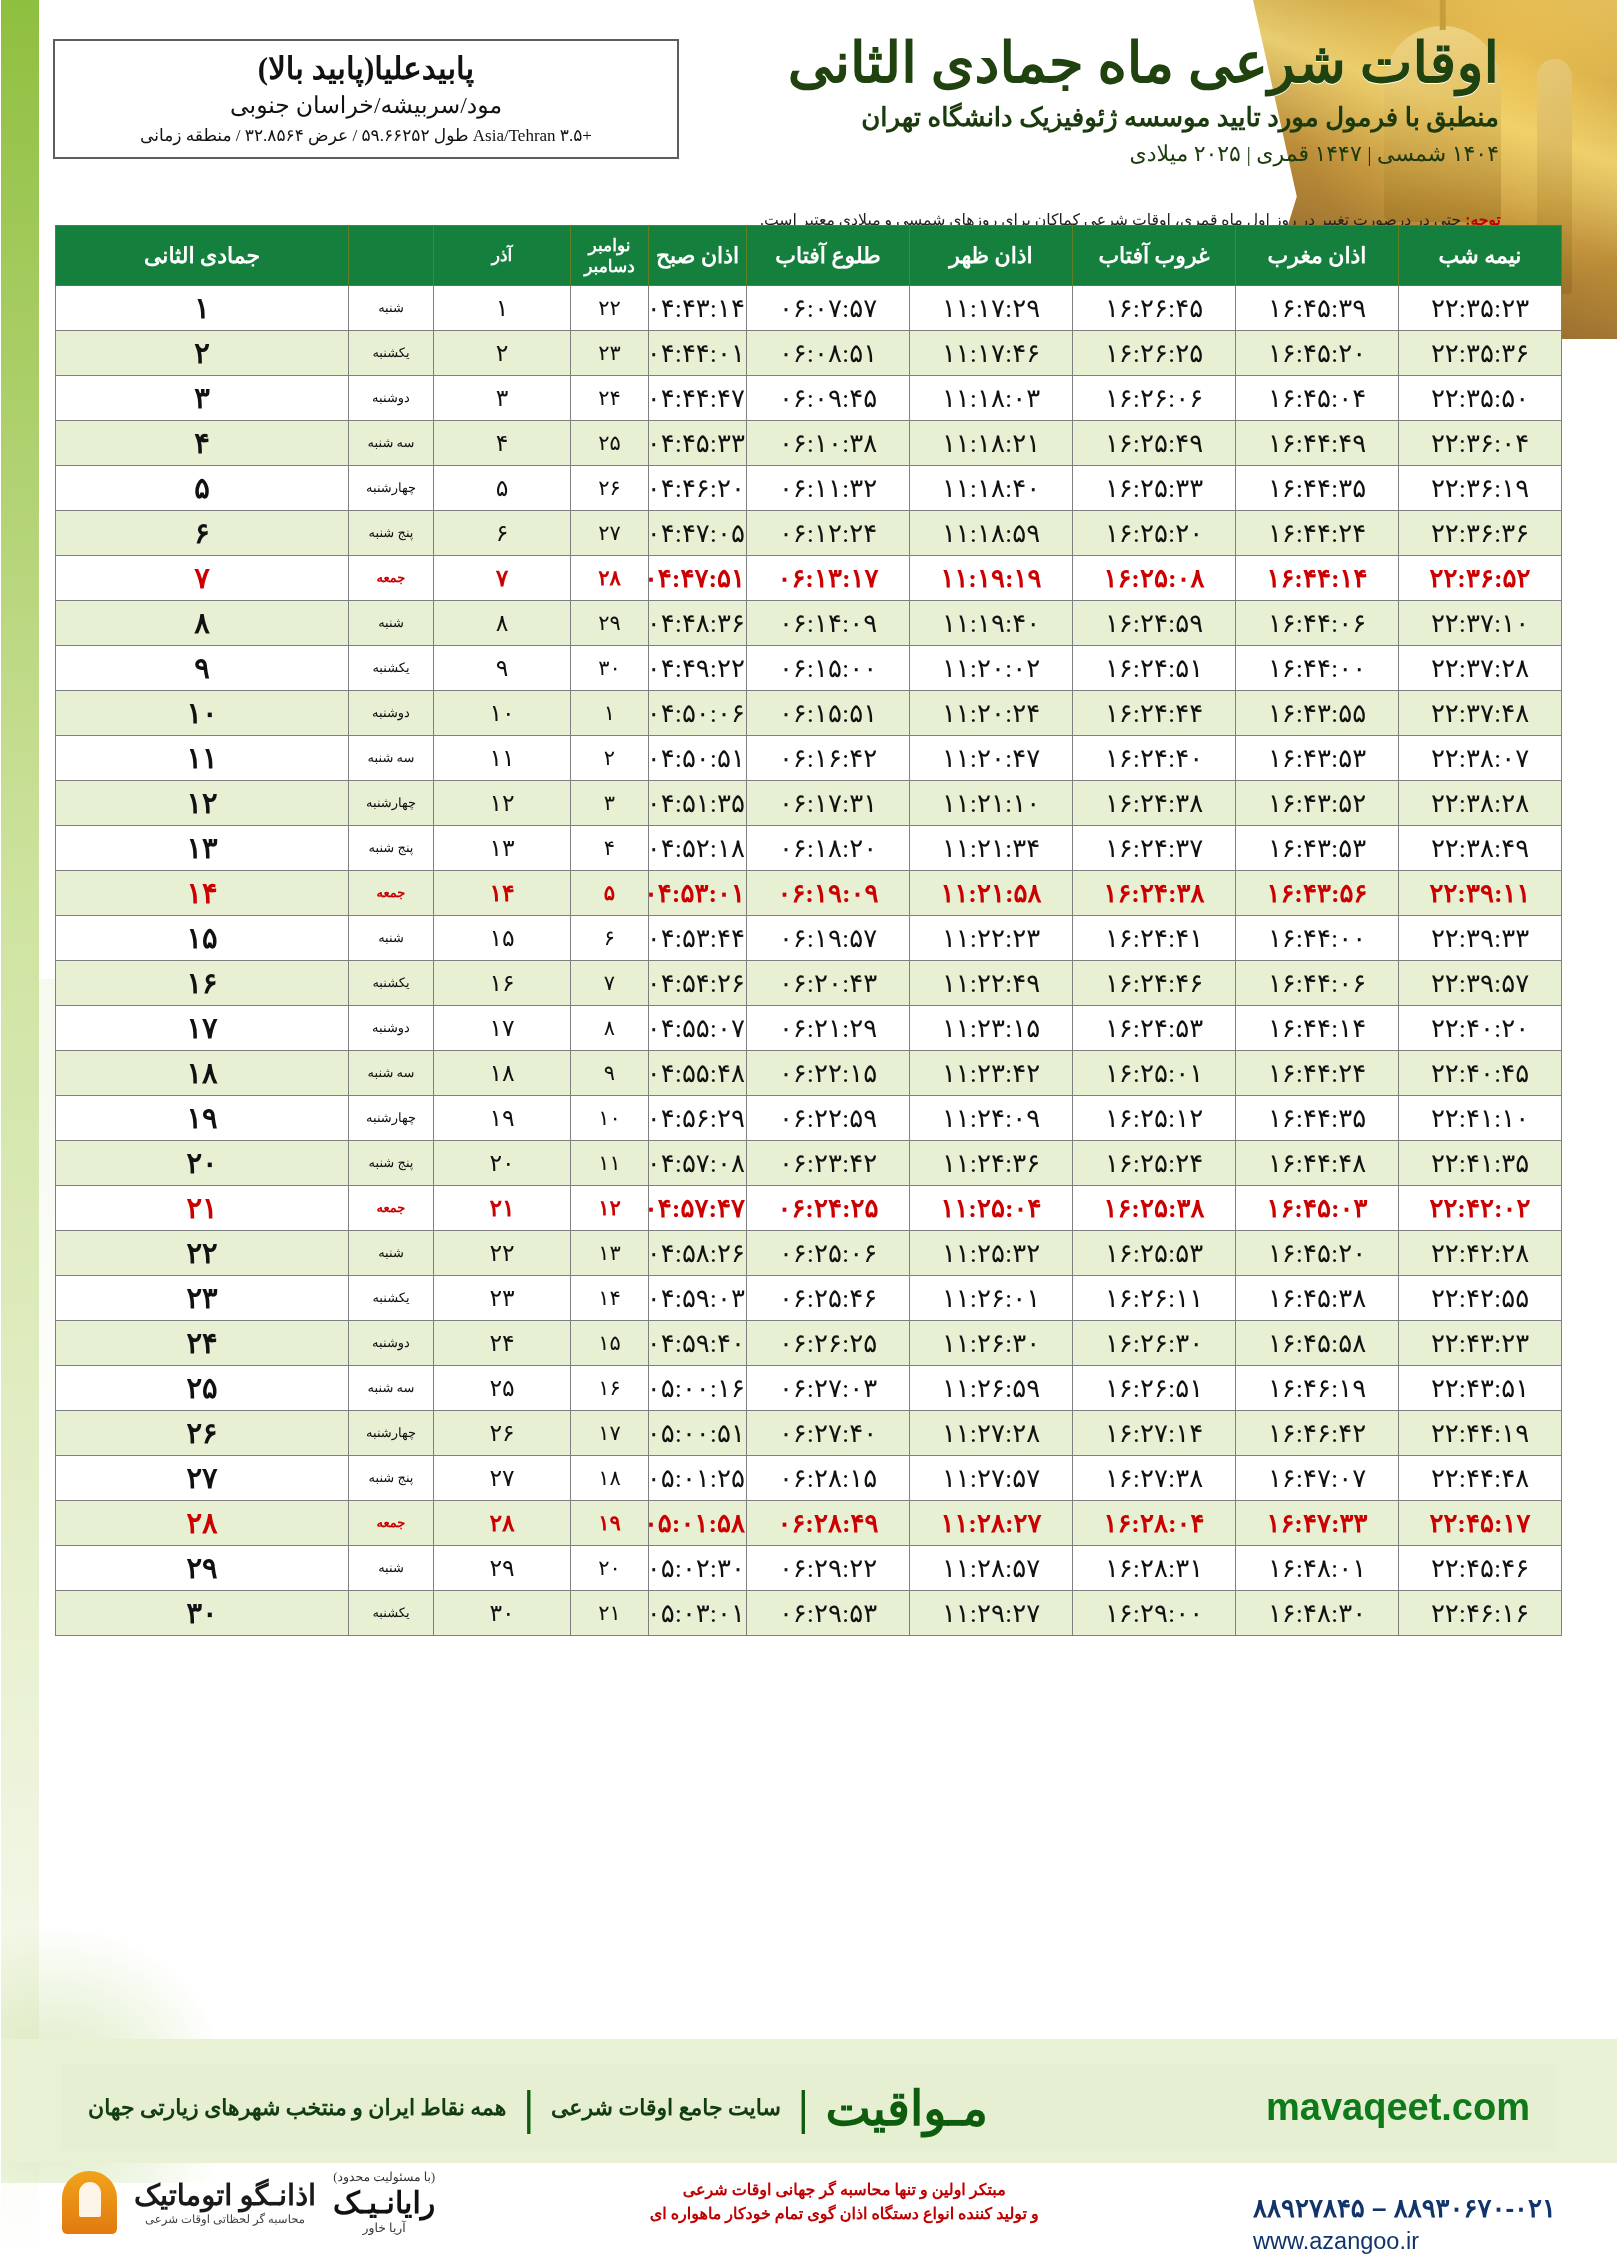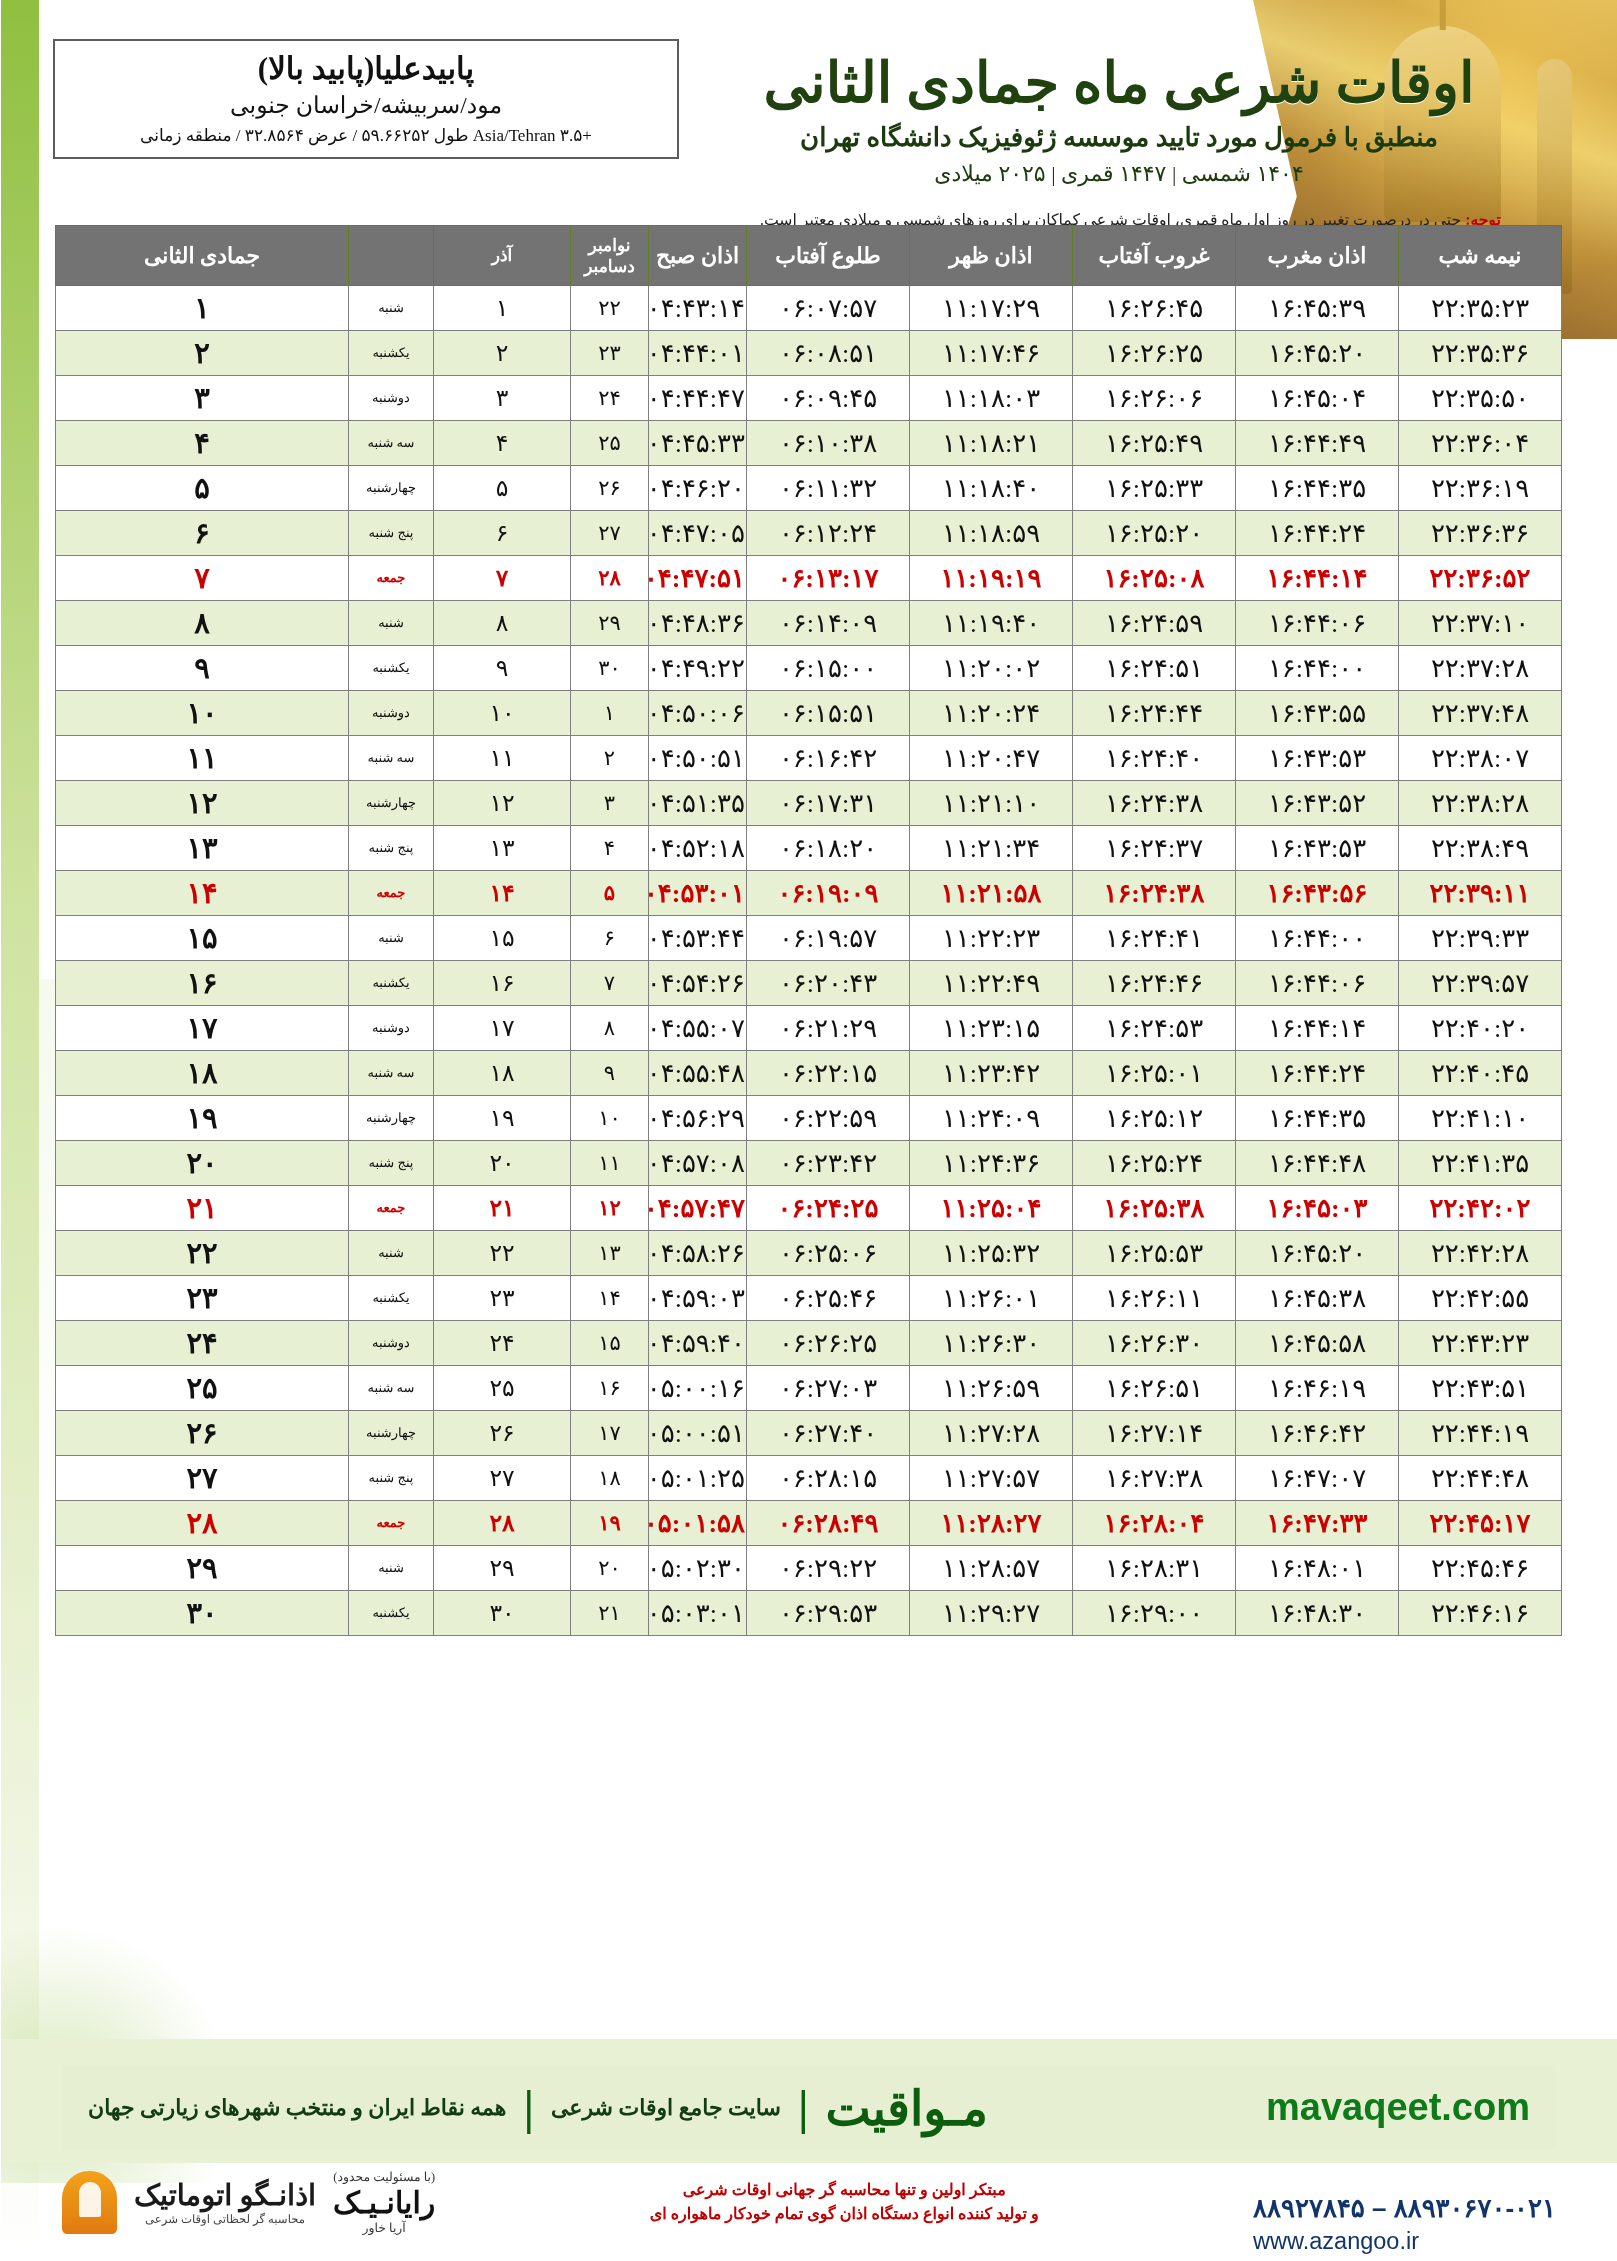--- a/index.html
+++ b/index.html
@@ -50,23 +50,22 @@
   .bg-leaf2{
     position:absolute;left:39px;top:979px;width:196px;height:587px;
     background:linear-gradient(180deg,rgba(160,200,90,.10),rgba(160,200,90,0));
   }
 
   
   .header{
     position:absolute;top:0;left:0;width:1618px;height:215px;
   }
   .title-block{
-    position:absolute;right:101px;top:34px;width:796px;text-align:center;
+    position:absolute;right:119px;top:34px;width:796px;text-align:right;
     color:#1d3d0f;
-    margin-top:20px;
   }
   .title-main{
     font-size:56px;font-weight:bold;letter-spacing:-0.7px;line-height:1.05;
     color:#20420f;
     text-shadow:0 1.3px 0 #ffffff;
   }
   .title-sub{
     font-size:26px;font-weight:bold;margin-top:9px;color:#1b3a0d;
   }
   .title-dates{
@@ -91,21 +90,21 @@
   .table-wrap{
     position:absolute;left:55px;top:225px;width:1507px;
   }
   table{border-collapse:collapse;width:1507px;table-layout:fixed;}
   col.c-day{width:85px;}
   col.c-wd{width:137px;}
   col.c-hijri-s{width:78px;}
   col.c-greg{width:98px;}
   col.c-time{width:163px;}
   thead th{
-    background:#737373;
+    background:#15803d;
     color:#ffffff;
     border:1.3px solid #5e7f22;
     height:57px;
     font-size:22px;font-weight:bold;
     text-align:center;
     position:relative;
   }
   thead th.narrow{font-size:17px;}
   tbody td{
     border:1.3px solid #7f7f7f;

